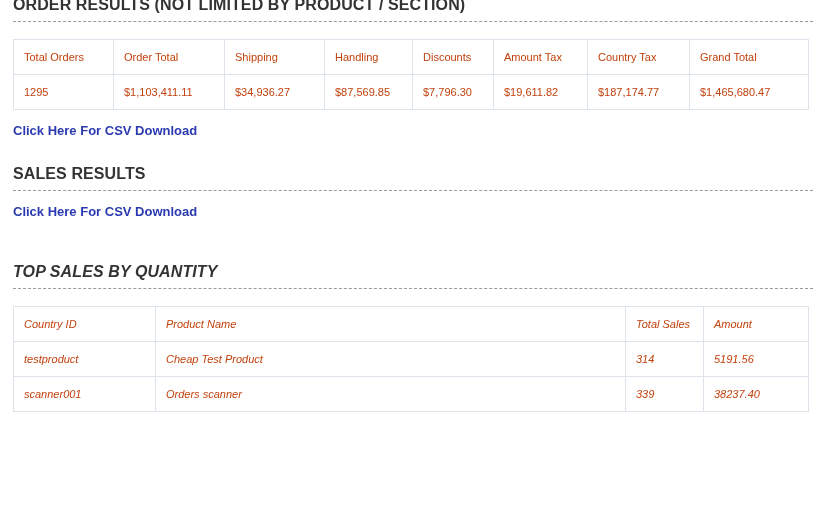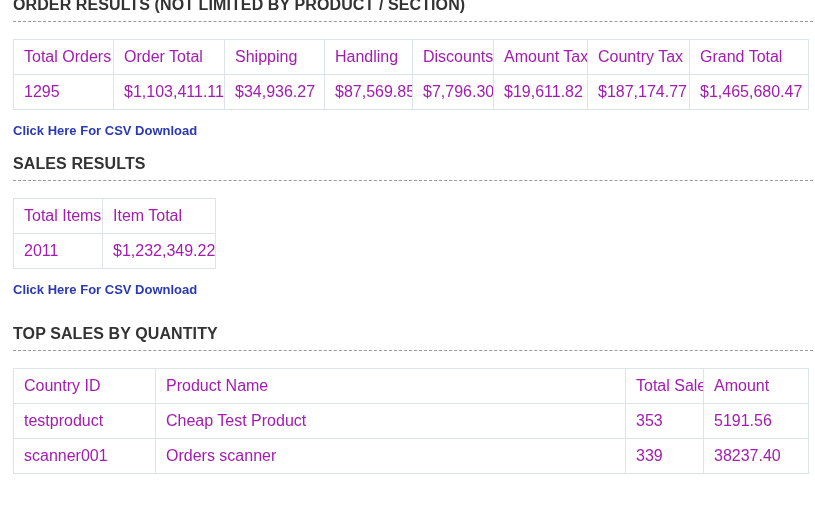--- a/index.html
+++ b/index.html
@@ -41,37 +41,37 @@
   }
   .rule {
     height: 0;
     border-top: 1px dashed #9a9a9a;
     margin: 7px 2px 0 0;
     width: 800px;
   }
 
   
   .section-order { margin-top: -4px; }
-  .section-sales { margin-top: 17px; }
-  .section-topsales { margin-top: 28px; }
+  .section-sales { margin-top: 27px; }
+  .section-topsales { margin-top: 44px; font-style: italic; }
 
   
   table.data {
     border-collapse: collapse;
     border-spacing: 0;
     margin-top: 17px;
     background: #ffffff;
     table-layout: fixed;
   }
   table.data th,
   table.data td {
     border: 1px solid #dde3ea;
-    font-size: 16px;
+    font-size: 11px;
     font-weight: normal;
-    color: #a21caf;
+    color: #c2410c;
     text-align: left;
     padding: 0 10px;
     height: 34px;
     line-height: 34px;
     white-space: nowrap;
     overflow: hidden;
   }
   table.data th {
     font-weight: normal;
   }
@@ -156,38 +156,20 @@
       </tbody>
     </table>
 
     <a class="csv-link" href="#">Click Here For CSV Download</a>
   </div>
 
   <div class="section section-sales">
     <h2 class="section-title">SALES RESULTS</h2>
     <div class="rule"></div>
 
-    <table class="data" id="sales-results-table">
-      <colgroup>
-        <col class="c0">
-          <col class="c1">
-      </colgroup>
-      <thead>
-        <tr>
-          <th>Total Items</th>
-          <th>Item Total</th>
-        </tr>
-      </thead>
-      <tbody>
-        <tr>
-          <td>2011</td>
-          <td>$1,232,349.22</td>
-        </tr>
-      </tbody>
-    </table>
 
     <a class="csv-link" href="#">Click Here For CSV Download</a>
   </div>
 
   <div class="section section-topsales">
     <h2 class="section-title">TOP SALES BY QUANTITY</h2>
     <div class="rule"></div>
 
     <table class="data" id="top-sales-table">
       <colgroup>
@@ -201,21 +183,21 @@
           <th>Country ID</th>
           <th>Product Name</th>
           <th>Total Sales</th>
           <th>Amount</th>
         </tr>
       </thead>
       <tbody>
         <tr>
           <td>testproduct</td>
           <td>Cheap Test Product</td>
-          <td>353</td>
+          <td>314</td>
           <td>5191.56</td>
         </tr>
         <tr>
           <td>scanner001</td>
           <td>Orders scanner</td>
           <td>339</td>
           <td>38237.40</td>
         </tr>
       </tbody>
     </table>

